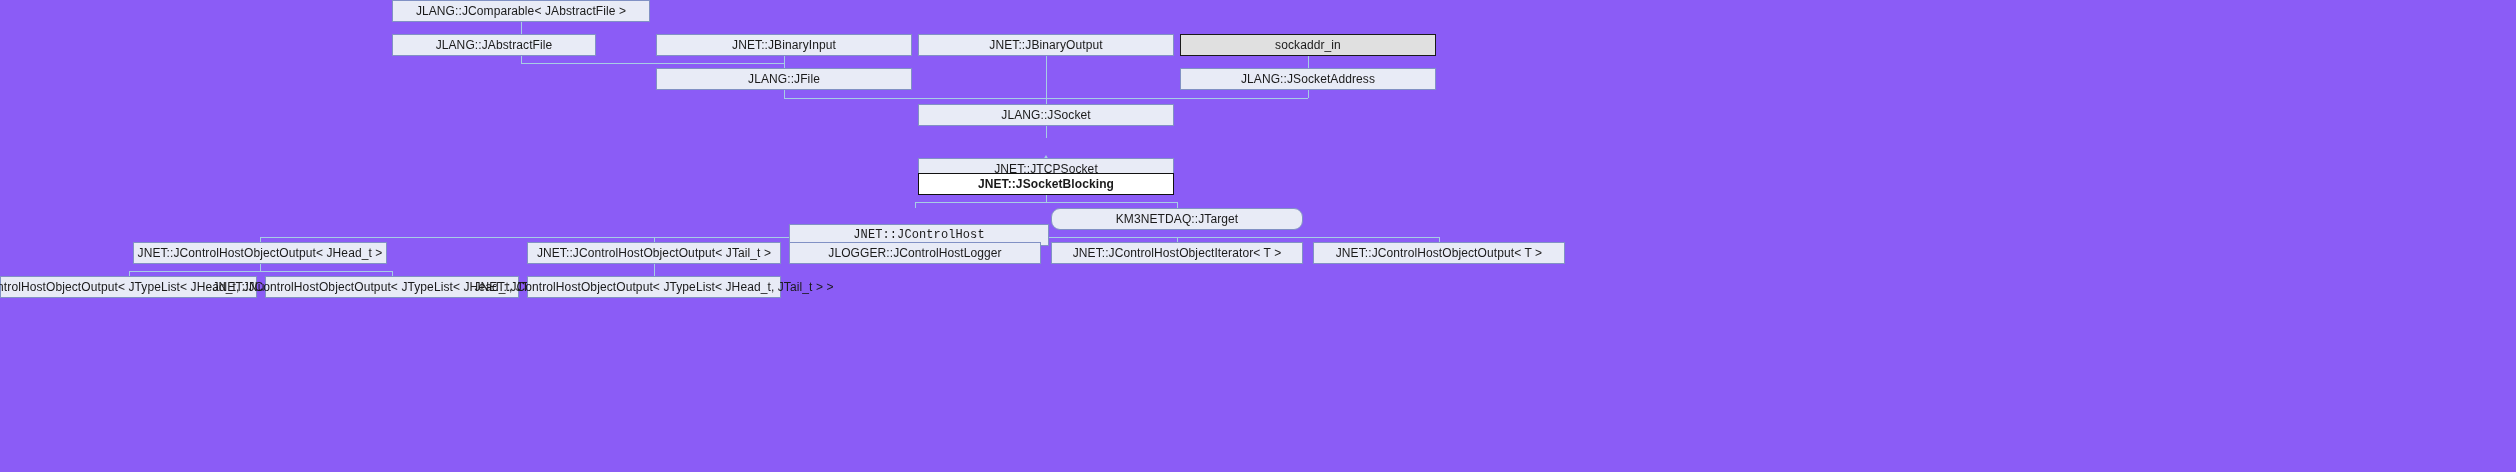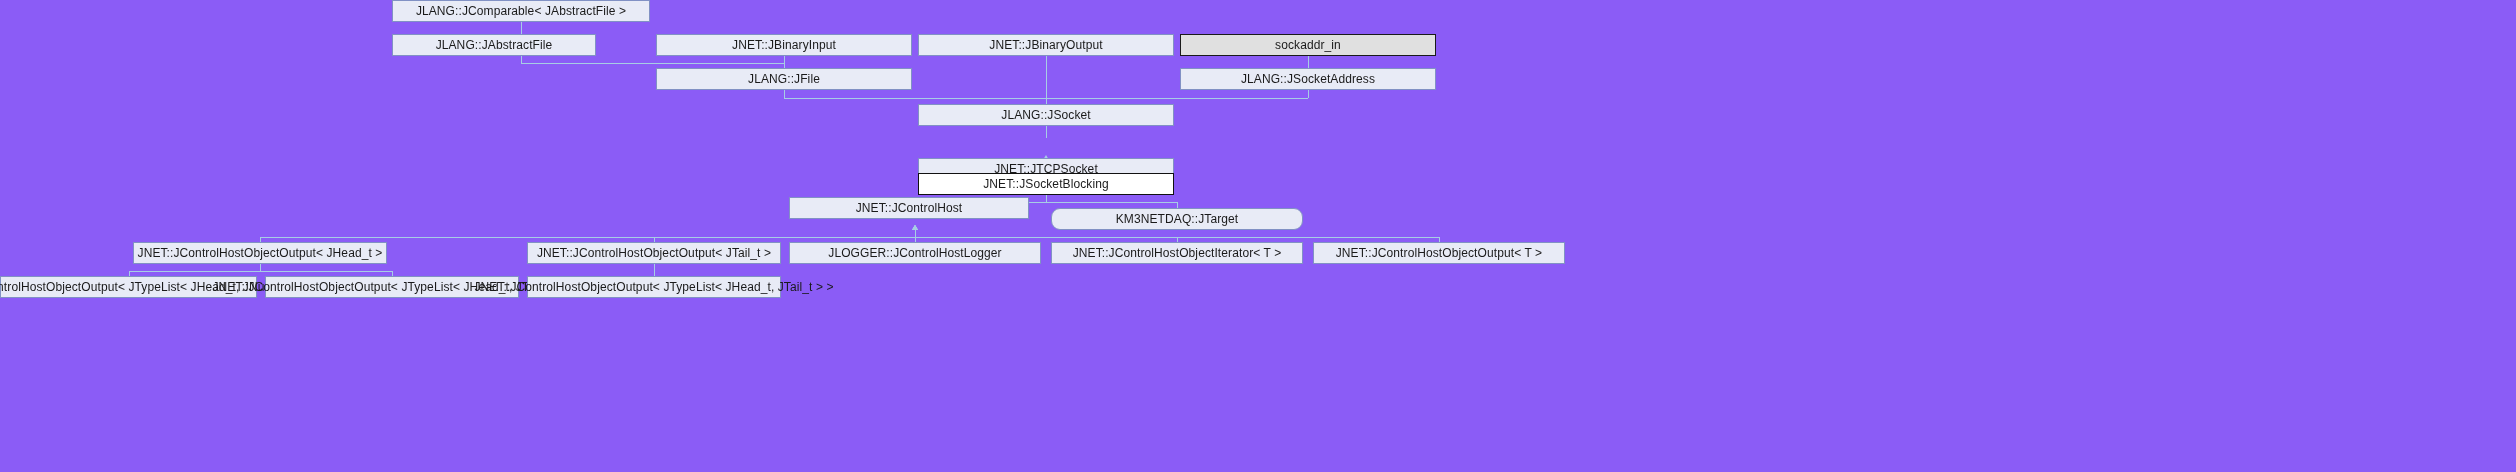--- a/index.html
+++ b/index.html
@@ -145,24 +145,24 @@
       </div>
       <div class="node" style="left: 1180px; top: 68px; width: 256px;">
         <span class="label">JLANG::JSocketAddress</span>
       </div>
       <div class="node" style="left: 918px; top: 104px; width: 256px;">
         <span class="label">JLANG::JSocket</span>
       </div>
       <div class="node" style="left: 918px; top: 138px; width: 256px; margin-top: 20px;">
         <span class="label">JNET::JTCPSocket</span>
       </div>
-      <div class="node focus" style="left: 918px; top: 173px; width: 256px;">
+      <div class="node focus" style="left: 918px; top: 173px; width: 256px; font-weight: bold;">
         <span class="label">JNET::JSocketBlocking</span>
       </div>
-      <div class="node" style="left: 789px; top: 197px; width: 240px;">
+      <div class="node" style="left: 789px; top: 224px; width: 260px; font-family: Liberation Mono, monospace;">
         <span class="label">JNET::JControlHost</span>
       </div>
       <div class="node" style="left: 1051px; top: 208px; width: 252px; border-radius: 9px;">
         <span class="label">KM3NETDAQ::JTarget</span>
       </div>
       <div class="node" style="left: 133px; top: 242px; width: 254px;">
         <span class="label">JNET::JControlHostObjectOutput&lt; JHead_t &gt;</span>
       </div>
       <div class="node" style="left: 527px; top: 242px; width: 254px;">
         <span class="label">JNET::JControlHostObjectOutput&lt; JTail_t &gt;</span>

